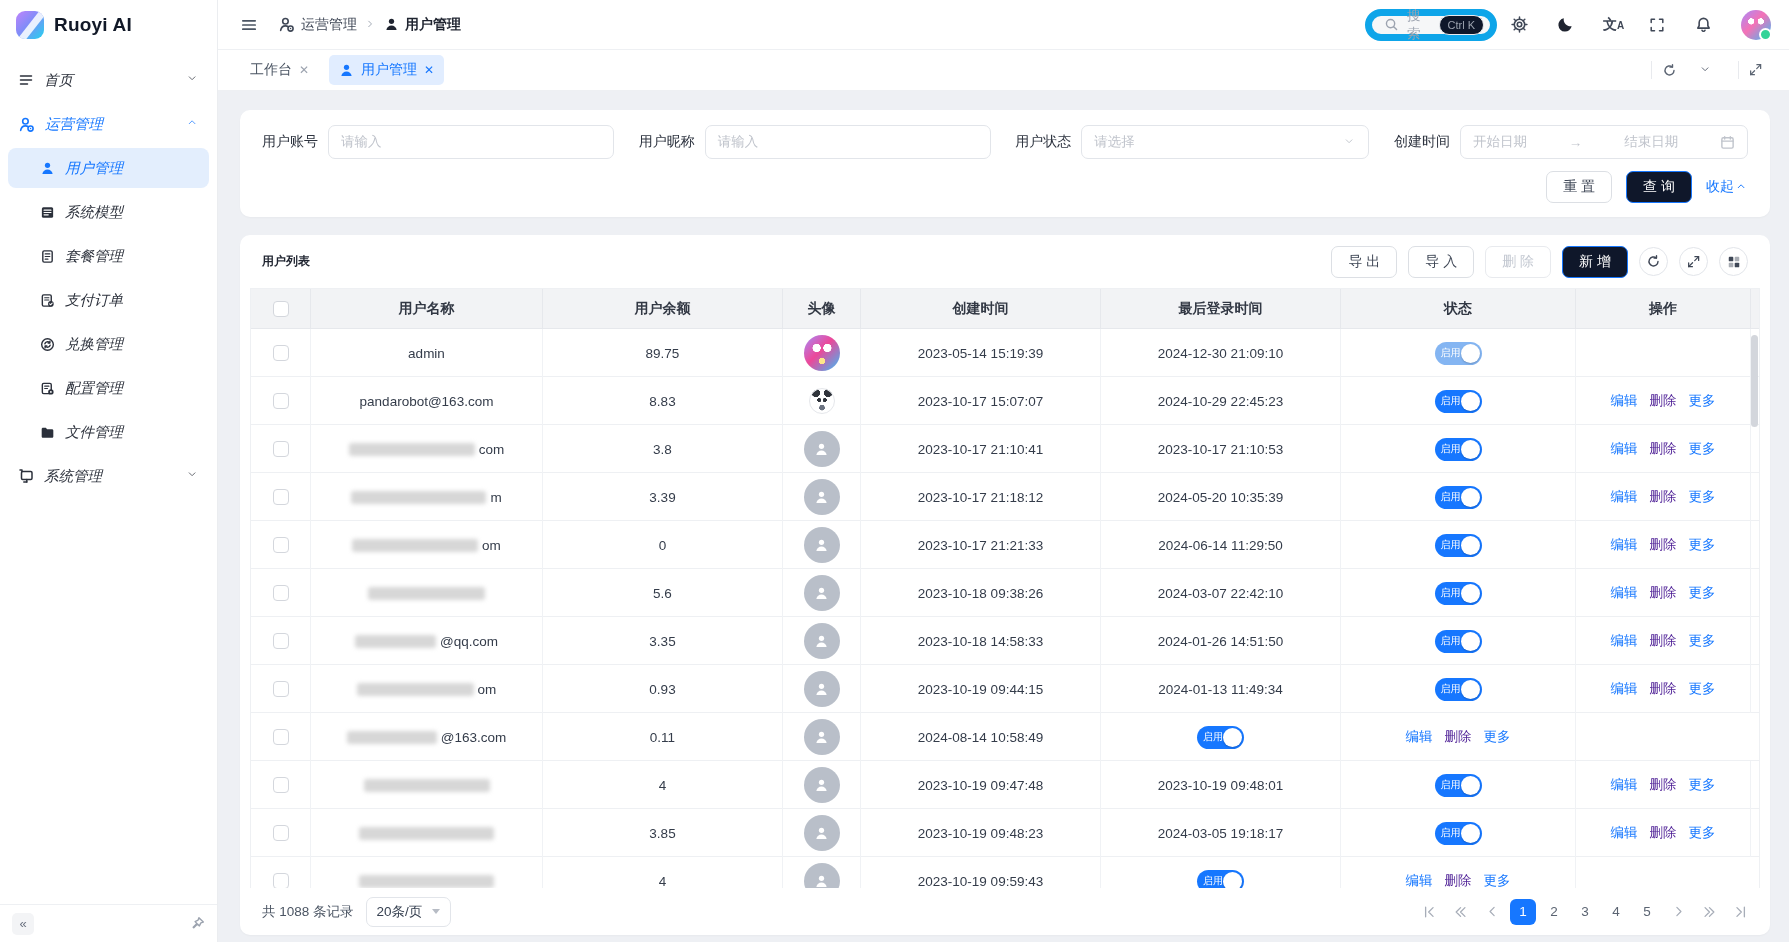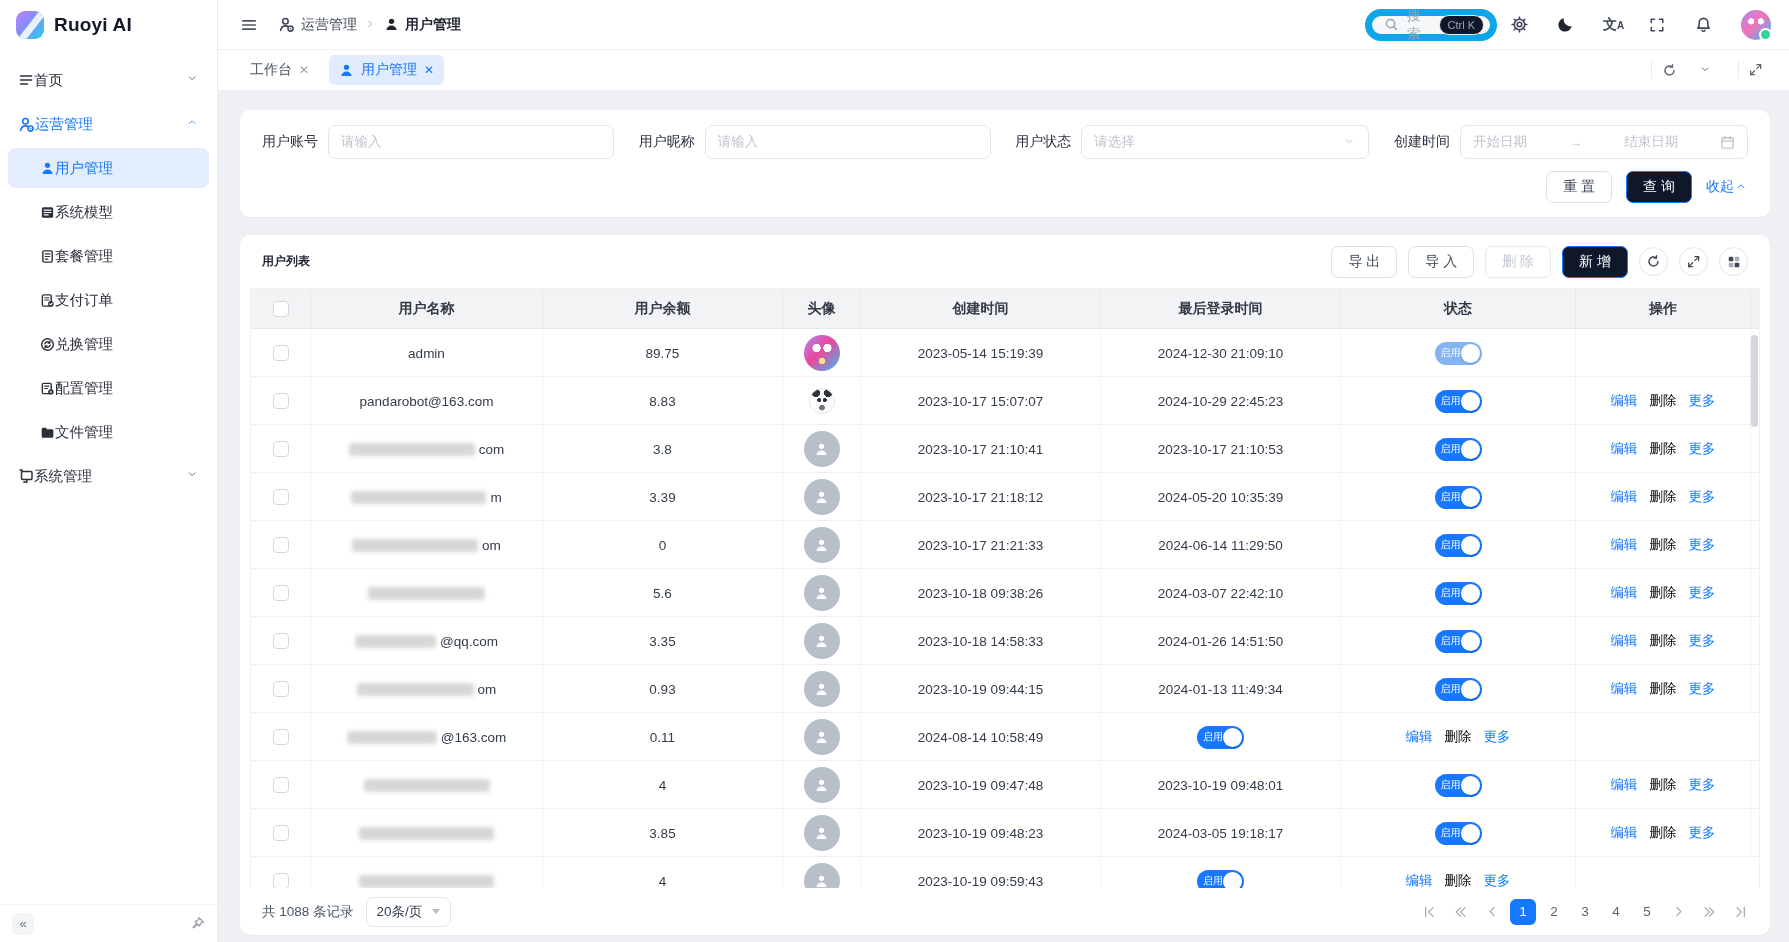--- a/index.html
+++ b/index.html
@@ -7,21 +7,21 @@
   body { font-family:"Liberation Sans","DejaVu Sans",sans-serif; font-size:14px; color:#2e3440; background:#eef0f4; }
   .app { display:flex; width:1789px; height:942px; }
 
   
   .sidebar { width:218px; background:#fff; border-right:1px solid #ebedf0; display:flex; flex-direction:column; }
   .logo-row { height:50px; display:flex; align-items:center; padding:0 16px; gap:10px; flex:none; }
   .logo-mark { width:28px; height:28px; border-radius:9px; background:linear-gradient(135deg,#c084fc 0%,#818cf8 45%,#22d3ee 100%); position:relative; overflow:hidden; flex:none; }
   .logo-mark::after { content:""; position:absolute; left:11px; top:-3px; width:7px; height:40px; background:rgba(255,255,255,.85); transform:rotate(38deg); }
   .logo-name { font-size:19px; font-weight:bold; color:#111827; letter-spacing:.2px; }
   .menu { flex:1; padding:6px 8px; overflow:hidden; }
-  .menu-item { height:40px; margin:4px 0; display:flex; align-items:center; gap:0; padding:0 10px; border-radius:8px; color:#2b303b; cursor:pointer; }
+  .menu-item { height:40px; margin:4px 0; display:flex; align-items:center; gap:10px; padding:0 10px; border-radius:8px; color:#2b303b; cursor:pointer;font-style:italic; }
   .menu-item .mi-label { font-size:14.5px; flex:1; }
   .menu-item.level2 { padding-left:32px; }
   .menu-item.selected { background:#e3eefd; color:#1677ff; }
   .menu-item.parent-active { color:#1677ff; }
   .menu-item .icon svg { display:block; }
   .chev { color:inherit; opacity:.75; }
   .sidebar-foot { flex:none; height:38px; border-top:1px solid #eef0f3; display:flex; align-items:center; justify-content:space-between; padding:0 12px; }
   .collapse-btn { width:22px; height:22px; border-radius:5px; background:#f3f4f6; color:#6b7280; font-size:13px; display:flex; align-items:center; justify-content:center; cursor:pointer; }
   .pin-btn { color:#9ca3af; cursor:pointer; display:flex; }
 
@@ -107,21 +107,21 @@
                 radial-gradient(circle at 62% 46%, #30343b 10%, rgba(0,0,0,0) 11%),
                 radial-gradient(circle at 50% 78%, #6b7280 12%, rgba(0,0,0,0) 13%),
                 #fff; }
   .toggle { width:47px; height:23px; border-radius:12px; background:#1677ff; position:relative; cursor:pointer; display:flex; align-items:center; }
   .toggle .t-label { color:#fff; font-size:10px; margin-left:6px; }
   .toggle .knob { position:absolute; right:2px; top:2px; width:19px; height:19px; border-radius:50%; background:#fff; box-shadow:0 1px 2px rgba(0,0,0,.2); }
   .toggle.soft { background:#84b5f2; }
   .ops { gap:12px; }
   .op-link { font-size:13.5px; cursor:pointer; white-space:nowrap; }
   .op-edit, .op-more { color:#1677ff; }
-  .op-del { color:#000000; }
+  .op-del { color:#4c1d95; }
   .vthumb { position:absolute; right:1px; top:46px; width:7px; height:92px; border-radius:4px; background:#d3d6dc; cursor:grab; }
 
   .pager { height:47px; flex:none; display:flex; align-items:center; justify-content:space-between; padding:0 16px 0 22px; }
   .pager-left { display:flex; align-items:center; gap:12px; }
   .total-text { font-size:13.5px; color:#4b5563; }
   .size-select { height:30px; border:1px solid #e2e5ea; border-radius:7px; display:flex; align-items:center; gap:10px; padding:0 10px; font-size:13.5px; color:#374151; cursor:pointer; }
   .size-select .caret { width:0; height:0; border-left:4.5px solid transparent; border-right:4.5px solid transparent; border-top:5.5px solid #b7bcc5; }
   .pager-right { display:flex; align-items:center; gap:3px; }
   .pg { min-width:26px; height:26px; border-radius:6px; display:flex; align-items:center; justify-content:center; font-size:13.5px; color:#5b6472; cursor:pointer; margin:0 1px; }
   .pg.arrow { color:#a7adb8; }

